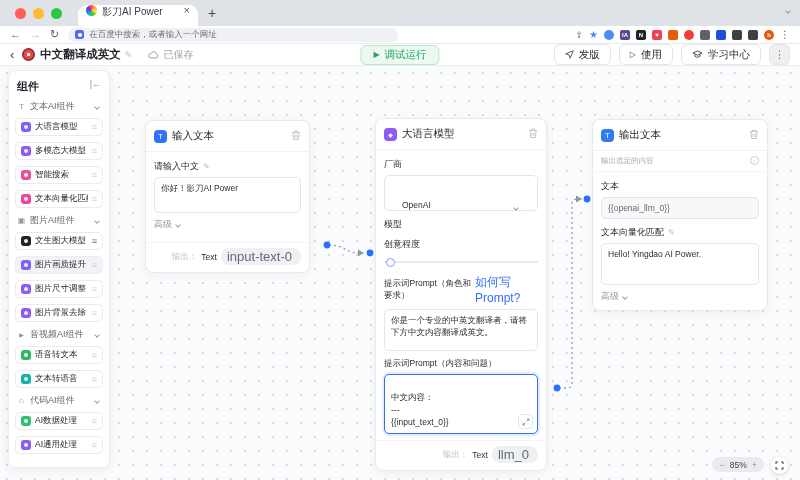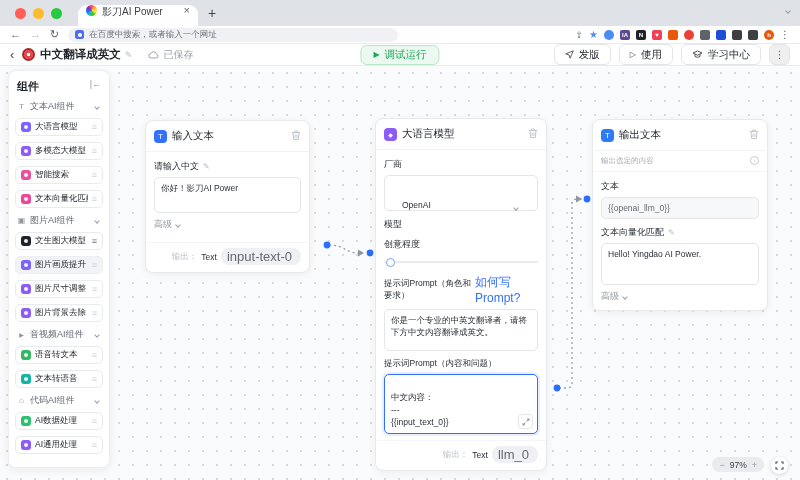--- a/index.html
+++ b/index.html
@@ -413,21 +413,21 @@
       <div class="tarea" style="height:42px">Hello! Yingdao AI Power.</div>
       <div class="adv">
         <span>高级</span>
         <span class="chev" style="margin-left:0"></span>
       </div>
     </div>
   </div>
 
   <div class="zoomctl">
     <span class="pm">−</span>
-    <span>97%</span>
+    <span>85%</span>
     <span class="pm">+</span>
   </div>
   <div class="fitbtn">
     <svg width="9" height="9" viewBox="0 0 9 9">
         <path d="M1 3V1h2M6 1h2v2M8 6v2H6M3 8H1V6" fill="none" stroke="#4a4f56" stroke-width="1.1"></path>
       </svg>
   </div>
 </div>
 
 </body></html>

